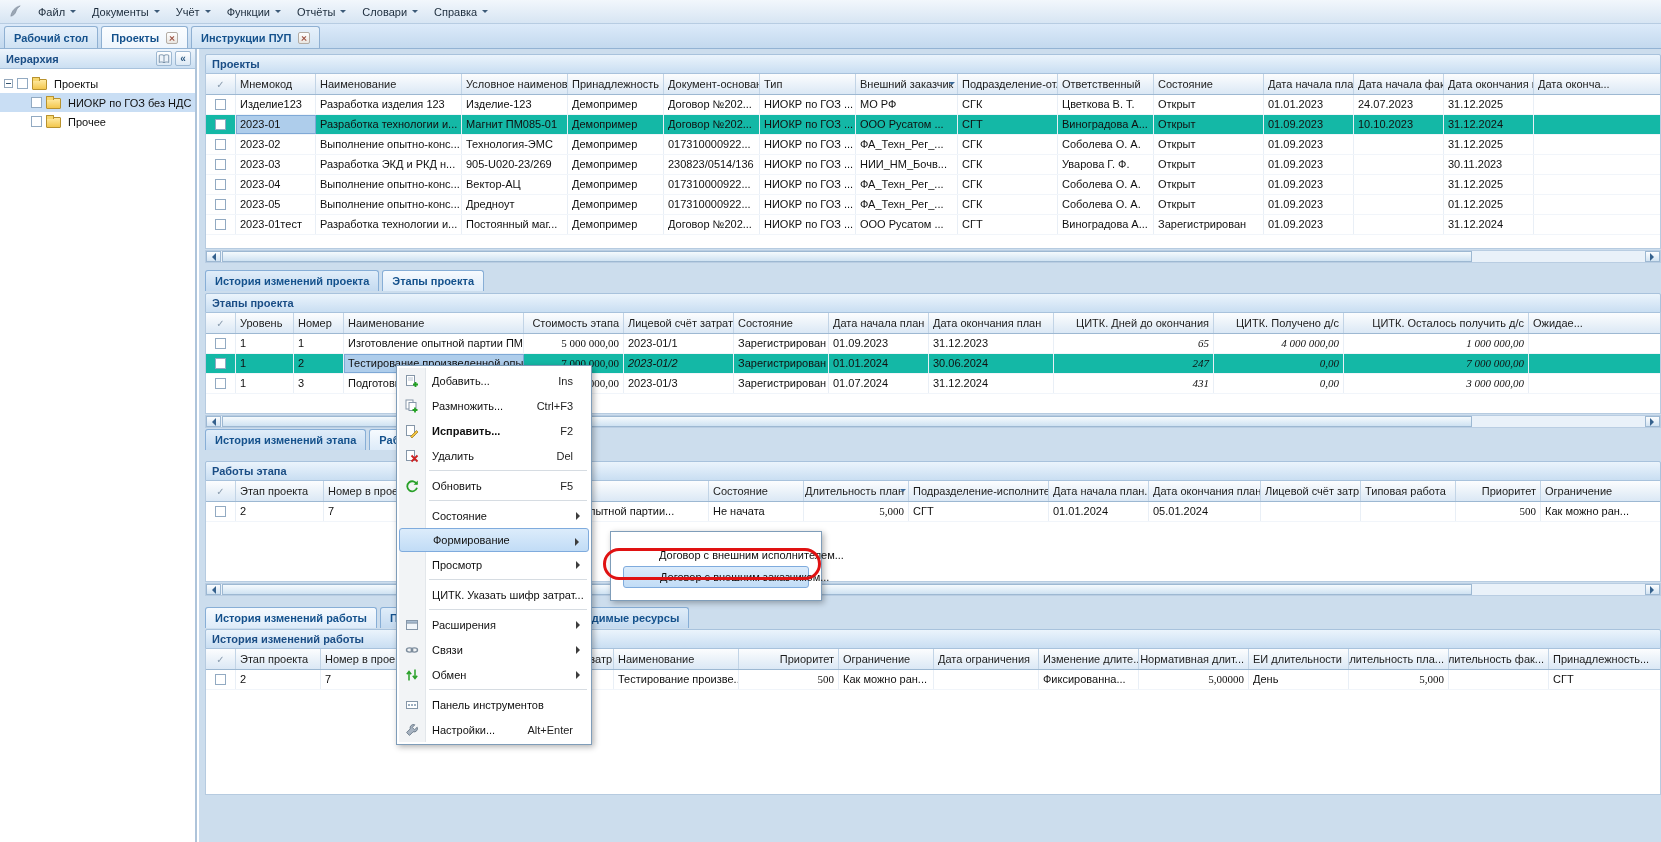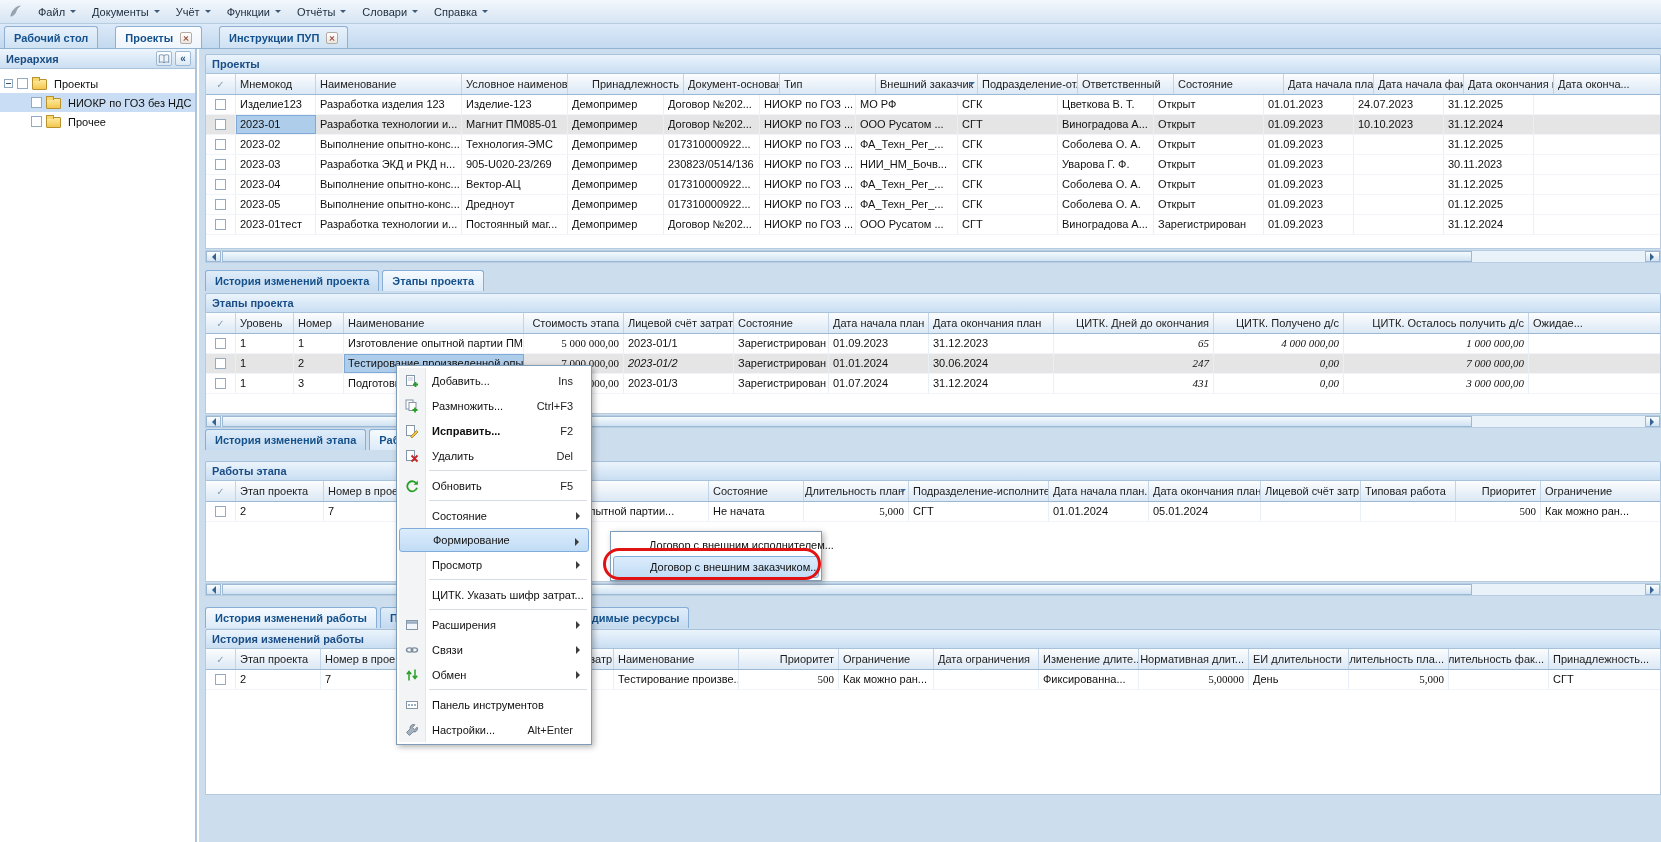--- a/index.html
+++ b/index.html
@@ -8,21 +8,21 @@
 
   
   .menubar { position:absolute; top:0; left:0; right:0; height:24px; display:flex; align-items:center;
     padding:0 6px; gap:2px; background:linear-gradient(#f2f7fc,#d7e5f3); border-bottom:1px solid #b7cce2; }
   .app-icon { width:18px; display:flex; justify-content:center; margin-right:4px; }
   .menu-top { display:flex; align-items:center; gap:5px; padding:4px 8px; color:#1b2b3b; cursor:default; }
   .caret { width:0; height:0; border:3px solid transparent; border-top-color:#3c5a78; margin-top:3px; }
 
   
   .tabbar { position:absolute; top:24px; left:0; right:0; height:25px; display:flex; align-items:flex-end;
-    gap:17px; padding:2px 4px 0; background:linear-gradient(#dceafa,#c3d9ee); border-bottom:1px solid #93b3d3; }
+    gap:3px; padding:2px 4px 0; background:linear-gradient(#dceafa,#c3d9ee); border-bottom:1px solid #93b3d3; }
   .main-tab { height:22px; display:flex; align-items:center; gap:7px; padding:0 9px;
     border:1px solid #8fb0d2; border-bottom:none; border-radius:3px 3px 0 0;
     background:linear-gradient(#e7f1fb,#cfe2f3); color:#14518c; font-weight:bold; }
   .main-tab.active { background:linear-gradient(#fbfdff,#eef5fc); }
   .tab-close { position:relative; width:12px; height:12px; border:1px solid #b3aca4; border-radius:2px;
     background:linear-gradient(#fff,#eae6e1); flex:none; }
   .tab-close::before,.tab-close::after { content:''; position:absolute; left:2px; top:5px; width:6px; height:1.4px; background:#9c5040; }
   .tab-close::before { transform:rotate(45deg); } .tab-close::after { transform:rotate(-45deg); }
 
   
@@ -62,21 +62,21 @@
   .grid { background:#fff; border:1px solid #b6cbe0; border-top:none; overflow:hidden; }
   .grid-head { display:flex; height:21px; background:linear-gradient(#fcfdfe,#dbe8f5); border-bottom:1px solid #9db8d2; }
   .grid-hcell { flex:none; position:relative; display:flex; align-items:center; padding:0 4px;
     border-right:1px solid #c2d4e6; overflow:hidden; white-space:nowrap; color:#1d1d1d; }
   .grid-hcell.right { justify-content:flex-end; }
   .grid-hcell.check { justify-content:center; }
   .grid-hcell.check::before { content:'✓'; color:#8a9cae; font-size:10px; }
   .filter-btn { position:absolute; right:2px; top:8px; width:0; height:0;
     border:3.5px solid transparent; border-top-color:#3a6a9a; }
   .grid-row { display:flex; height:20px; background:#fff; border-bottom:1px solid #f1f5fa; }
-  .grid-row.selected { background:#e5e5e5; }
+  .grid-row.selected { background:#14b8a6; }
   .grid-cell { flex:none; line-height:19px; padding:0 4px; border-right:1px solid #e9eff6;
     overflow:hidden; white-space:nowrap; }
   .grid-cell.right { text-align:right;font-family:Liberation Serif, serif; }
   .grid-cell.italic { font-style:italic; }
   .grid-cell.focus { background:#aecdeb; outline:1px solid #7fa9d6; outline-offset:-1px; }
   .grid-cell.check { display:flex; align-items:center; justify-content:center; }
 
   
   .subtabs { height:22px; display:flex; gap:3px; align-items:flex-end; }
   .sub-tab { height:21px; display:flex; align-items:center; padding:0 9px; border:1px solid #87aed6;
@@ -105,21 +105,21 @@
   .mi-icon { width:26px; flex:none; display:flex; justify-content:center; position:relative; z-index:1; }
   .mi-icon svg { width:14px; height:14px; }
   .mi-label { margin-left:7px; position:relative; z-index:1; white-space:nowrap; }
   .menu-item.bold .mi-label { font-weight:bold; }
   .mi-shortcut { margin-left:auto; position:relative; z-index:1; color:#222; }
   .mi-arrow { position:absolute; right:5px; top:8.5px; width:0; height:0;
     border:4px solid transparent; border-left-color:#3c3c3c; }
   .menu-sep { height:1px; background:#d6dce2; margin:2px 2px 2px 30px; }
 
   .submenu { position:absolute; left:610px; top:531px; width:212px; z-index:55; background:#fff;
-    border:1px solid #7f9db9; box-shadow:2px 2px 6px rgba(0,0,0,.3); padding:2px; }
+    border:1px solid #7f9db9; box-shadow:2px 2px 6px rgba(0,0,0,.3); padding:12px; }
   .submenu .menu-item { height:22px; padding-left:10px; }
   .submenu .mi-label { margin-left:0; }
 
   .annotation { position:absolute; left:603px; top:548px; width:218px; height:32px; z-index:60;
     border:3px solid #e01212; border-radius:16px; pointer-events:none; }
 </style>
 </head>
 <body>
 
 <div class="menubar">
@@ -218,21 +218,21 @@
         <div class="grid-hcell check" style="width: 30px;"></div>
         <div class="grid-hcell" style="width: 80px;">
           <span>Мнемокод</span>
         </div>
         <div class="grid-hcell" style="width: 146px;">
           <span>Наименование</span>
         </div>
         <div class="grid-hcell" style="width: 106px;">
           <span>Условное наименова...</span>
         </div>
-        <div class="grid-hcell" style="width: 96px; margin-left: 20px;">
+        <div class="grid-hcell" style="width: 96px;">
           <span>Принадлежность</span>
         </div>
         <div class="grid-hcell" style="width: 96px;">
           <span>Документ-основан...</span>
         </div>
         <div class="grid-hcell" style="width: 96px;">
           <span>Тип</span>
         </div>
         <div class="grid-hcell" style="width: 102px;">
           <span>Внешний заказчик</span>

